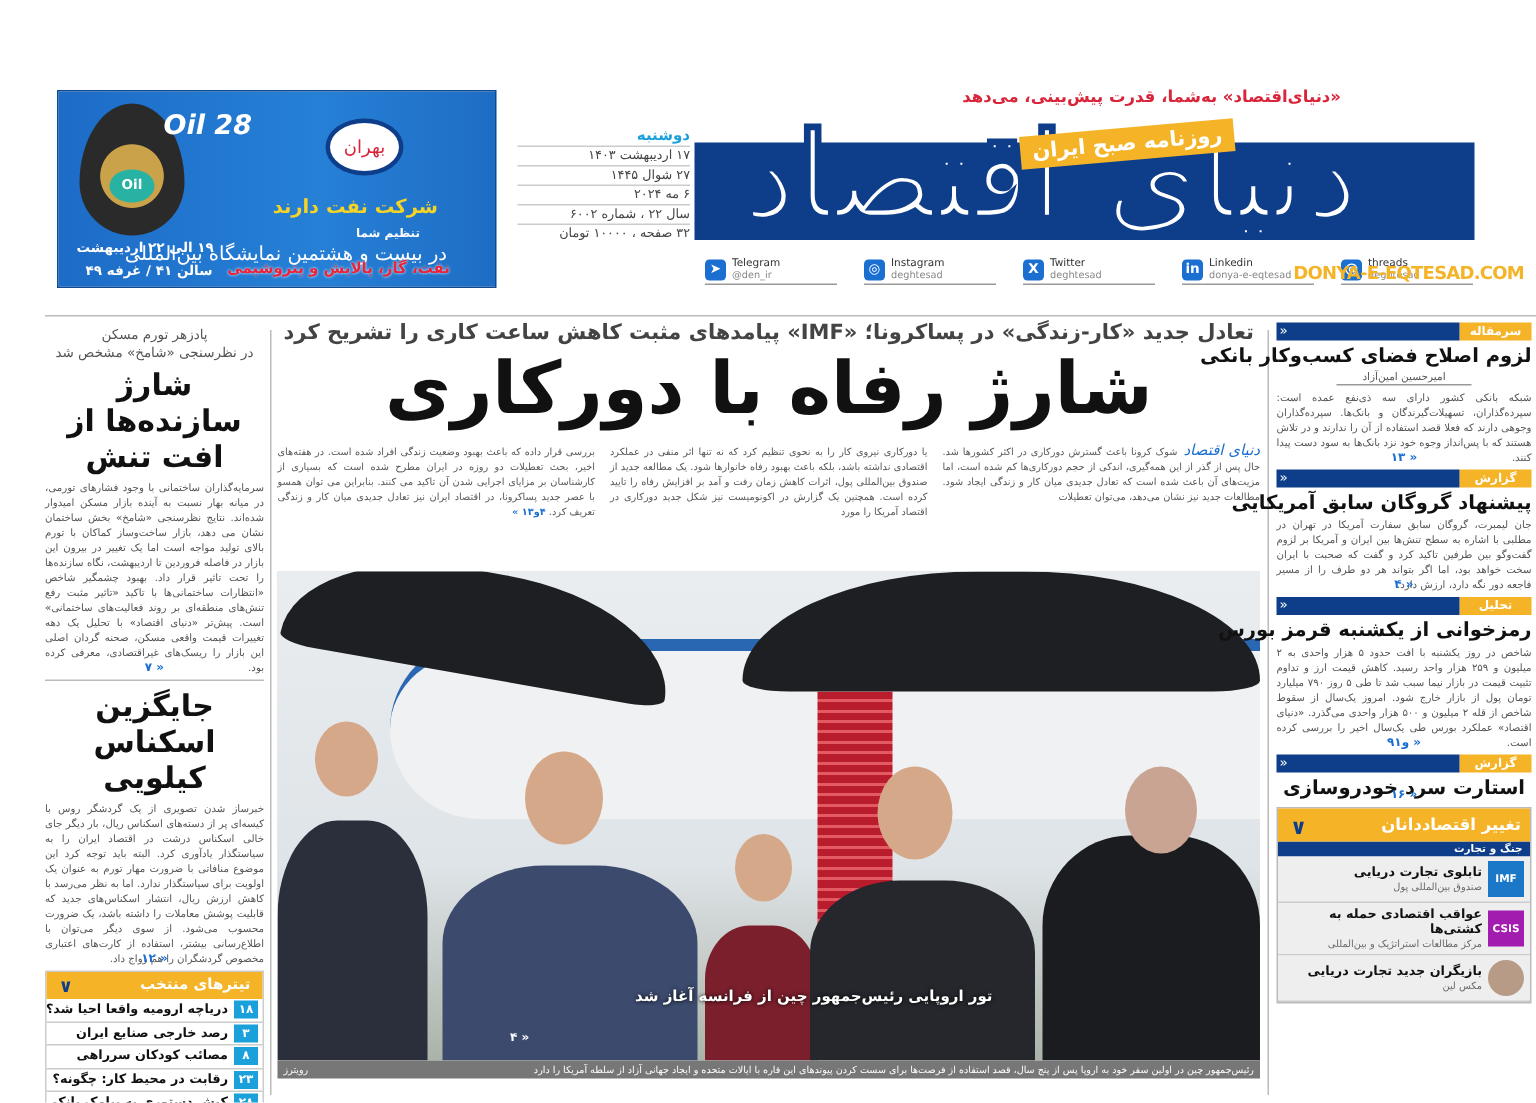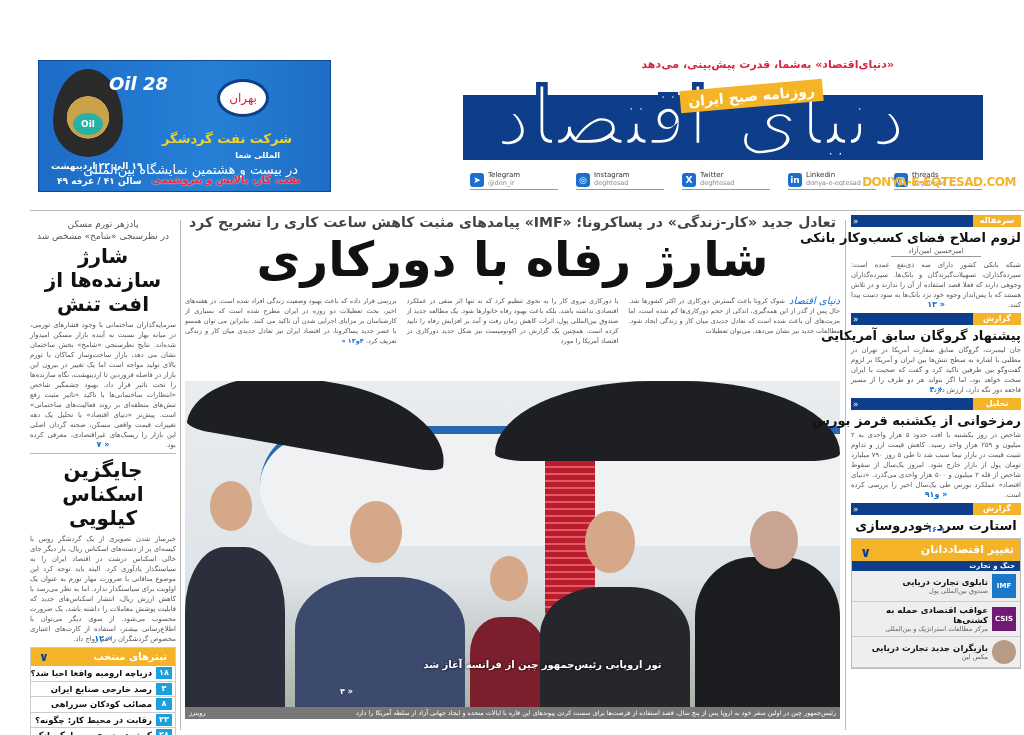--- a/index.html
+++ b/index.html
@@ -85,33 +85,41 @@
 </style>
 </head>
 <body>
 
 <div class="ad">
   <div class="drop">
       <div class="inner">Oil</div>
     </div>
   <div class="oil">Oil 28</div>
   <div class="logo">بهران</div>
-  <div class="company">شرکت نفت گردشگر</div>
-  <div class="host">المللی شما</div>
+  <div class="company">شرکت نفت دارند</div>
+  <div class="host">تنظیم شما</div>
   <div class="expo">در بیست و هشتمین نمایشگاه بین‌المللی</div>
   <div class="industry">نفت، گاز، پالایش و پتروشیمی</div>
   <div class="dates">۱۹ الی ۲۲ اردیبهشت</div>
   <div class="booth">سالن ۴۱ / غرفه ۴۹</div>
 </div>
 
 <div class="masthead">
   <div class="tagline">«دنیای‌اقتصاد» به‌شما، قدرت‌ پیش‌بینی، می‌دهد</div>
   <div class="brand-band"></div>
   <div class="brand-title">دنیای اقتصاد</div>
   <div class="brand-ribbon">روزنامه صبح ایران</div>
+  <div class="date-block">
+    <div class="day">دوشنبه</div>
+    <div>۱۷ اردیبهشت ۱۴۰۳</div>
+    <div>۲۷ شوال ۱۴۴۵</div>
+    <div>۶ مه ۲۰۲۴</div>
+    <div>سال ۲۲ ، شماره ۶۰۰۲</div>
+    <div style="border:none">۳۲ صفحه ، ۱۰۰۰۰ تومان</div>
+  </div>
   <div class="socials" style="flex-direction:row-reverse">
     <div class="social">
         <span class="ic">@</span>
         <div>
           <div class="t">threads</div>
           <div class="h">deghtesad</div>
         </div>
       </div>
     <div class="social">
         <span class="ic">in</span>
@@ -224,21 +232,21 @@
     <div class="club-head"><span>تغییر اقتصاددانان</span><span class="chev">∨</span></div>
     <div class="club-sub">جنگ و تجارت</div>
     <div class="club-item">
         <div class="thumb" style="background:#1b78c8">IMF</div>
         <div>
           <div class="ttl">تابلوی تجارت دریایی</div>
           <div class="src">صندوق بین‌المللی پول</div>
         </div>
       </div>
     <div class="club-item">
-        <div class="thumb" style="background:#701a75">CSIS</div>
+        <div class="thumb" style="background:#a21caf">CSIS</div>
         <div>
           <div class="ttl">عواقب اقتصادی حمله به کشتی‌ها</div>
           <div class="src">مرکز مطالعات استراتژیک و بین‌المللی</div>
         </div>
       </div>
     <div class="club-item">
         <div class="thumb" style="background:#b89b86;border-radius:50%"></div>
         <div>
           <div class="ttl">بازیگران جدید تجارت دریایی</div>
           <div class="src">مکس لین</div>

